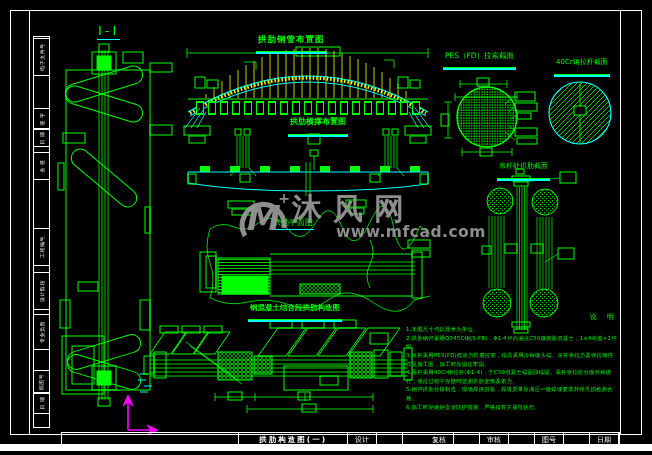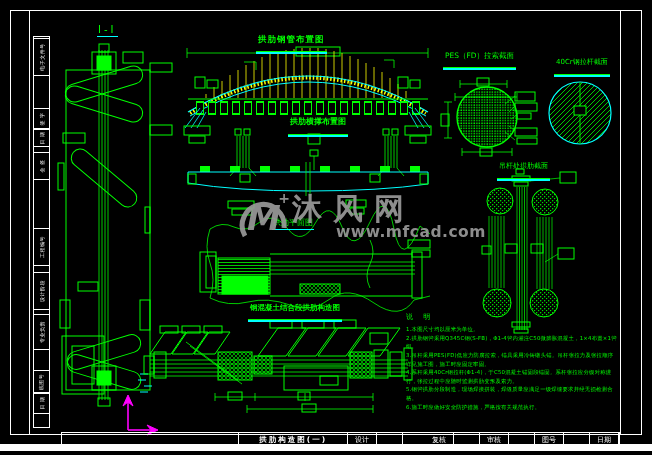--- a/index.html
+++ b/index.html
@@ -18,21 +18,21 @@
   
   .tb{position:absolute;left:61px;top:419px;width:557px;height:14px;
       border:1px solid #fff;display:flex;margin-top:13px;}
   .tb .cell{border-left:1px solid #fff;height:100%;display:flex;
             align-items:center;justify-content:center;color:#fff;}
   .tb .cell:first-child{border-left:none;}
   .tb .lab{font-size:7px;white-space:nowrap;}
   .tb .ttl{font-size:7.5px;font-weight:bold;letter-spacing:2px;white-space:nowrap;}
   
   .notes{position:absolute;left:406px;top:312px;width:212px;color:#00ff00;}
-  .notes .nt{font-size:7px;letter-spacing:4px;margin-bottom:3px;}
+  .notes .nt{font-size:7px;letter-spacing:4px;margin-bottom:3px;text-align:right;}
   .notes .ni{font-size:5.4px;line-height:1.6;letter-spacing:0.2px;}
   
   .wm{position:absolute;left:238px;top:194px;width:200px;display:flex;align-items:flex-start;
       color:#9a9a9a;opacity:0.92;z-index:6;pointer-events:none;}
   .wm-txt{margin-left:4px;}
   .wm-name{font-size:30px;font-weight:bold;letter-spacing:11px;line-height:1.0;}
   .wm-url{font-size:15.5px;font-weight:bold;letter-spacing:0.5px;line-height:1.1;margin-left:44px;}
   svg{position:absolute;left:0;top:0;z-index:1;}
   .txt{position:absolute;z-index:3;}
 </style>
@@ -279,21 +279,21 @@
       <span>专业负责</span>
     </div>
   <div class="vcell" style="top:370px;height:22px;">
       <span>底图号</span>
     </div>
   <div class="vcell" style="top:392px;height:20px;">
       <span>日 期</span>
     </div>
 </div>
 
-<div class="txt cad-label" style="left:97px;top:24px;font-size:10px;letter-spacing:3px;">Ⅰ-Ⅰ</div>
+<div class="txt cad-label" style="left:97px;top:24px;font-size:13px;letter-spacing:3px;">Ⅰ-Ⅰ</div>
 <div class="txt cad-title" style="left:256px;top:35px;font-size:8.5px;font-weight:bold;letter-spacing:1px;">拱肋钢管布置图</div>
 <div class="txt cad-title" style="left:288px;top:118px;font-size:8px;font-weight:bold;">拱肋横撑布置图</div>
 <div class="txt cad-label" style="left:272px;top:219px;font-size:8px;">拱肋平面图</div>
 <div class="txt cad-title" style="left:248px;top:304px;font-size:7.5px;font-weight:bold;">钢混凝土结合段拱肋构造图</div>
 <div class="txt cad-title" style="left:443px;top:52px;font-size:7.5px;">PES（FD）拉索截面</div>
 <div class="txt cad-title" style="left:554px;top:59px;font-size:7px;">40Cr钢拉杆截面</div>
 <div class="txt cad-title" style="left:497px;top:163px;font-size:7px;">吊杆处拱肋截面</div>
 
 <div class="notes txt">
   <div class="nt">说  明</div>

